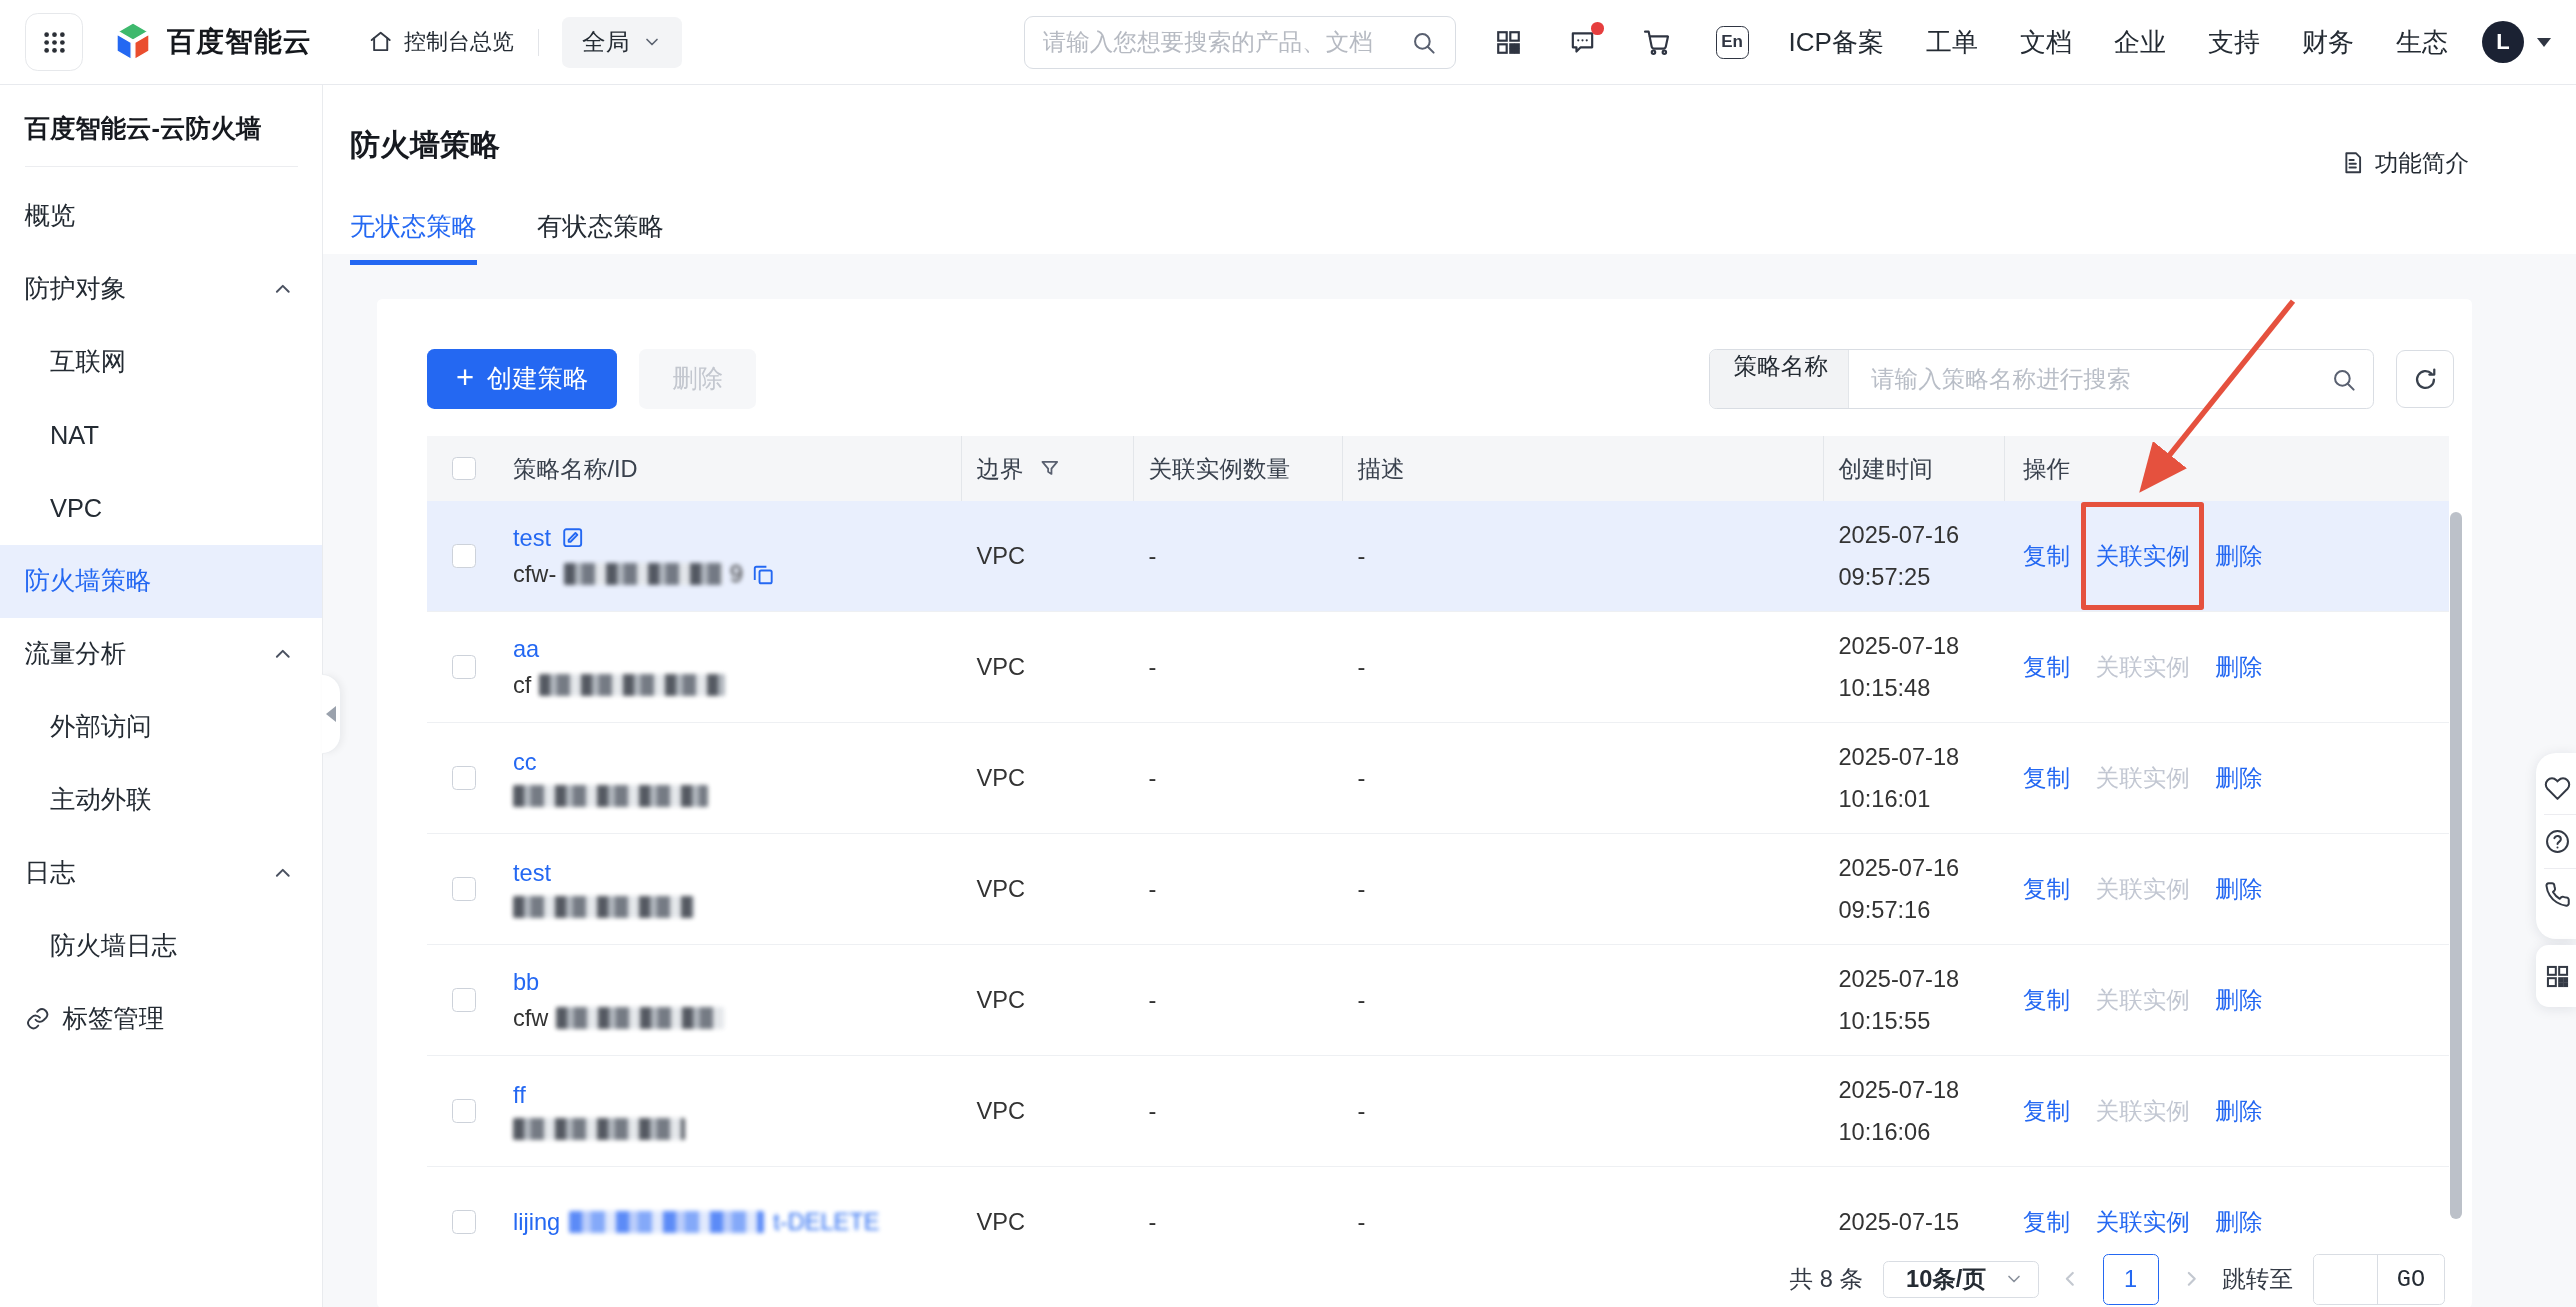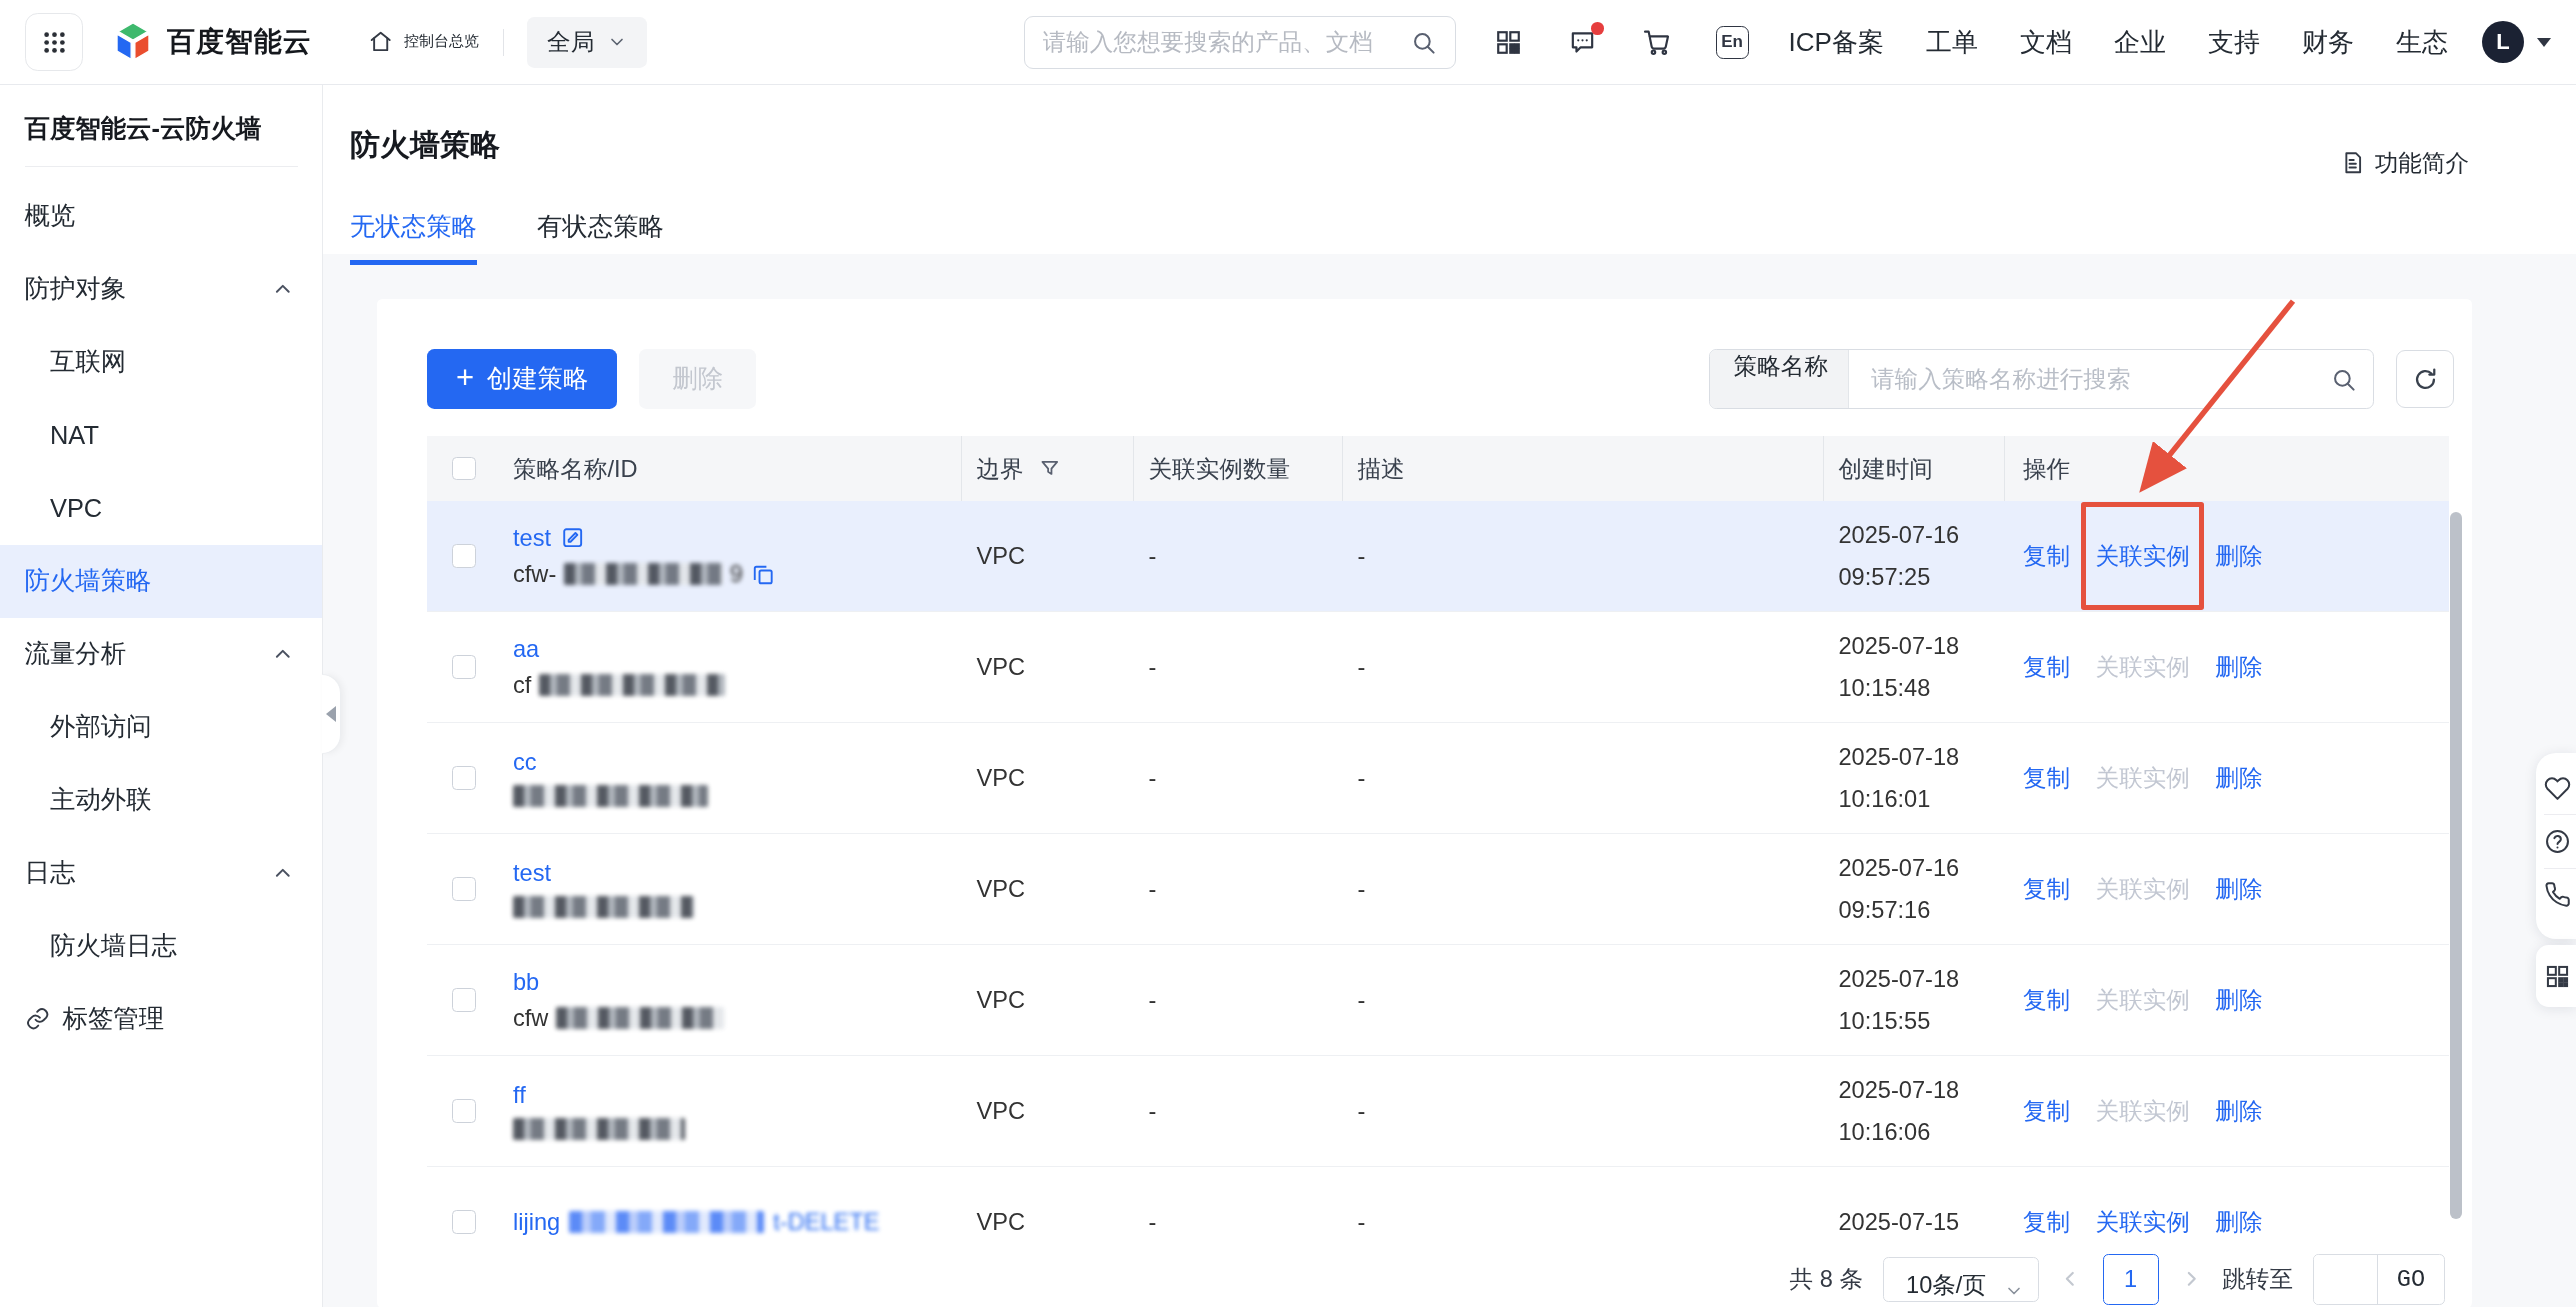--- a/index.html
+++ b/index.html
@@ -5,21 +5,21 @@
   * { margin:0; padding:0; box-sizing:border-box; }
   html,body { width:2576px; height:1308px; overflow:hidden; }
   body { font-family:"Liberation Sans","DejaVu Sans",sans-serif; background:#f7f8fa; color:#242b33; position:relative; }
   .icon svg { display:block; }
 
   
   .topbar { height:85px; background:#fff; border-bottom:0.9px solid #e8eaee; display:flex; align-items:center; padding:0 25.4px; position:relative; z-index:20; }
   .grid-btn { width:58px; height:58px; border:0.9px solid #e6e8eb; border-radius:12.7px; display:flex; align-items:center; justify-content:center; color:#2b2f36; }
   .brand { display:flex; align-items:center; gap:12.7px; margin-left:29px; }
   .brand-text { font-size:28px; font-weight:800; color:#15181d; letter-spacing:0.9px; }
-  .console-link { display:flex; align-items:center; gap:11px; font-size:15px; color:#242b33; margin-left:56px; }
+  .console-link { display:flex; align-items:center; gap:11px; font-size:22px; color:#242b33; margin-left:56px; }
   .console-link .icon { color:#343a45; }
   .v-div { width:0.9px; height:27px; background:#e2e4e8; margin:0 23.6px; }
   .region-btn { height:51px; background:#f3f4f6; border-radius:7.3px; display:flex; align-items:center; gap:12.7px; padding:0 20px; font-size:23.6px; color:#242b33; }
   .region-btn .icon { color:#5c6370; }
   .topbar-right { margin-left:auto; display:flex; align-items:center; }
   .search-pill { width:432px; height:53px; border:0.9px solid #d9dde3; border-radius:9px; display:flex; align-items:center; padding:0 18px; background:#fff; }
   .search-pill input { flex:1; border:none; outline:none; font-size:23.6px; color:#333; background:transparent; font-family:inherit; }
   .search-pill input::placeholder { color:#b6bac2; }
   .search-pill .icon { color:#596070; }
   .topbar-icons { display:flex; align-items:center; gap:45px; margin:0 40px 0 38px; }
@@ -103,21 +103,21 @@
   .time-lines { display:flex; flex-direction:column; gap:5.4px; line-height:36px; }
   .ops { display:flex; align-items:center; gap:25.4px; }
   .op-link { color:#2468f2; cursor:pointer; white-space:nowrap; position:relative; }
   .op-link.disabled { color:#c2c7d2; cursor:default; }
   .red-annot { position:absolute; left:-14.5px; right:-14.5px; top:-38px; bottom:-38px; border:5.4px solid #e5513e; border-radius:2.7px; pointer-events:none; }
 
   .scroll-thumb { position:absolute; right:10px; top:213px; width:11.8px; height:707px; background:#bcc1c9; border-radius:6.3px; }
 
   
   .pagination { display:flex; align-items:center; justify-content:flex-end; gap:20px; padding:5.4px 27px 0 0; height:63px; font-size:23.6px; color:#343a45; }
-  .size-select { width:156px; height:45px; border:0.9px solid #d9dde3; border-radius:5.4px; display:flex; align-items:flex-end; padding:0 14.5px 0 22px; font-weight:400; color:#242b33; cursor:pointer; }
+  .size-select { width:156px; height:37px; border:0.9px solid #d9dde3; border-radius:5.4px; display:flex; align-items:center; padding:0 14.5px 0 22px; font-weight:700; color:#242b33; cursor:pointer; }
   .size-select .chev { margin-left:auto; color:#8a919c; }
   .pg-chev { color:#c3c8d0; display:flex; cursor:pointer; }
   .page-num { min-width:56px; height:51px; border:1.8px solid #2468f2; color:#2468f2; border-radius:5.4px; display:flex; align-items:center; justify-content:center; }
   .jump-group { display:flex; height:51px; border:0.9px solid #d9dde3; border-radius:5.4px; overflow:hidden; background:#fff; }
   .jump-group input { width:63px; border:none; outline:none; font-size:23.6px; padding:0 11px; font-family:inherit; }
   .go-btn { width:67px; display:flex; align-items:center; justify-content:center; border-left:0.9px solid #d9dde3; color:#242b33; cursor:pointer;font-family:Liberation Mono, monospace; }
 
   
   .float-panel { position:absolute; right:0; top:753px; width:40px; height:186px; background:#fff; border-radius:20px 0 0 20px; box-shadow:0 1.8px 12.7px rgba(15,30,60,.10); z-index:30; display:flex; flex-direction:column; align-items:flex-start; padding:16.3px 0 0 8.2px; gap:0; overflow:hidden; }
   .float-item { color:#343a45; padding:5.4px 0; }

